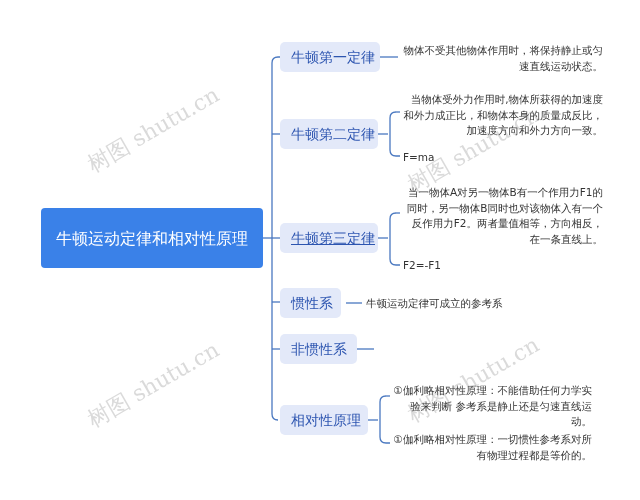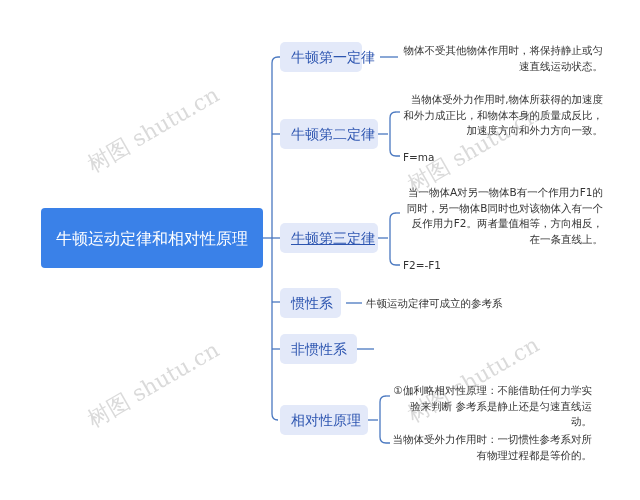--- a/index.html
+++ b/index.html
@@ -49,21 +49,21 @@
       <path d="M368 420 H378"></path>
       <path d="M386 396 Q380 396 380 402 V437 Q380 443 386 443 H390"></path>
       <path d="M386 396 H390"></path>
     </g>
   </svg>
 
   <div class="root">
     <span>牛顿运动定律和相对性原理</span>
   </div>
 
-  <div class="node" style="left:280px;top:42px;width:82px;">
+  <div class="node" style="left:280px;top:42px;width:100px;">
     <span>牛顿第一定律</span>
   </div>
   <div class="leaf" style="left:403px;top:43px;width:200px;">物体不受其他物体作用时，将保持静止或匀速直线运动状态。</div>
 
   <div class="node" style="left:280px;top:119px;width:98px;">
     <span>牛顿第二定律</span>
   </div>
   <div class="leaf" style="left:403px;top:92px;width:200px;">当物体受外力作用时,物体所获得的加速度和外力成正比，和物体本身的质量成反比，加速度方向和外力方向一致。</div>
   <div class="leaf" style="left:403px;top:150px;">F=ma</div>
 
@@ -79,19 +79,19 @@
   <div class="leaf" style="left:366px;top:296px;">牛顿运动定律可成立的参考系</div>
 
   <div class="node" style="left:280px;top:334px;width:77px;">
     <span>非惯性系</span>
   </div>
 
   <div class="node" style="left:280px;top:405px;width:88px;">
     <span>相对性原理</span>
   </div>
   <div class="leaf" style="left:392px;top:383px;width:200px;">①伽利略相对性原理：不能借助任何力学实验来判断 参考系是静止还是匀速直线运动。</div>
-  <div class="leaf" style="left:392px;top:432px;width:200px;">当物体受外力作用时：一切惯性参考系对所有物理过程都是等价的。</div>
+  <div class="leaf" style="left:392px;top:432px;width:200px;">①伽利略相对性原理：一切惯性参考系对所有物理过程都是等价的。</div>
 
   <div class="wm" style="left:80px;top:115px;">树图 shutu.cn</div>
   <div class="wm" style="left:80px;top:370px;">树图 shutu.cn</div>
   <div class="wm" style="left:400px;top:135px;">树图 shutu.cn</div>
   <div class="wm" style="left:400px;top:365px;">树图 shutu.cn</div>
 </div>
 
 </body></html>

